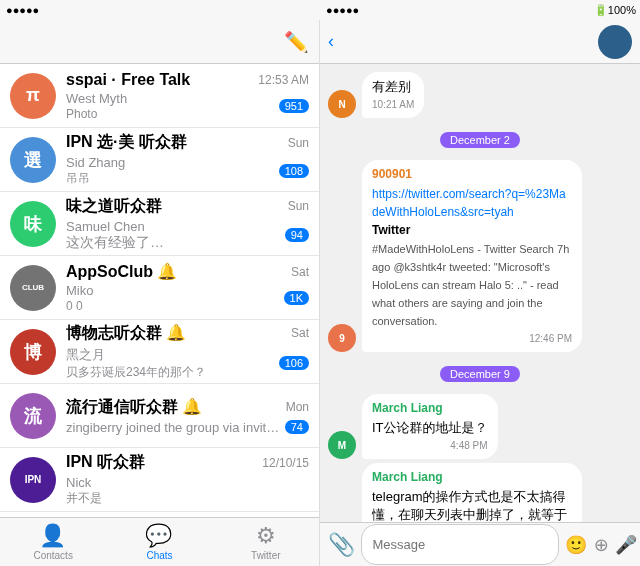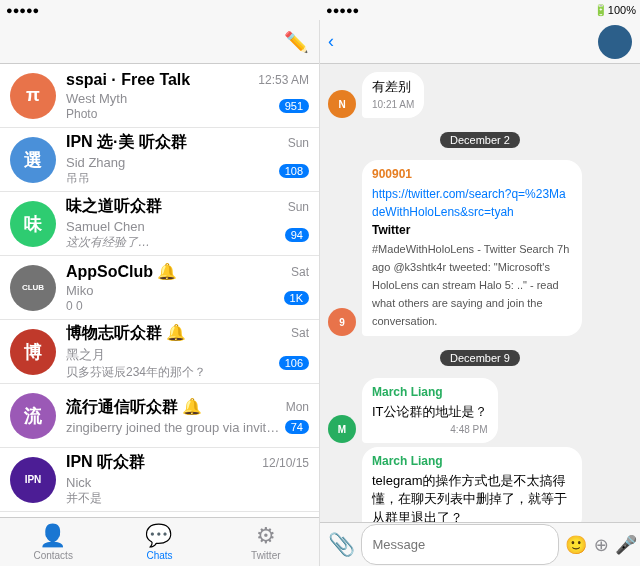--- a/index.html
+++ b/index.html
@@ -43,21 +43,21 @@
     .right-nav-back { color: #007aff; font-size: 14px; display: flex; align-items: center; gap: 2px; cursor: pointer; }
     .right-nav-center { flex: 1; display: flex; flex-direction: column; align-items: center; justify-content: center; }
     .right-nav-title { font-size: 15px; font-weight: 600; color: #000; }
     .right-nav-sub { font-size: 11px; color: #8e8e93; }
     .right-nav-avatar { width: 34px; height: 34px; border-radius: 50%; background: #2c5f8a; display: flex; align-items: center; justify-content: center; font-size: 12px; font-weight: bold; color: #fff; cursor: pointer; }
 
     
     .messages-area { flex: 1; overflow-y: auto; padding: 8px 8px; display: flex; flex-direction: direction; flex-direction: column; gap: 4px; }
 
     .date-separator { text-align: center; margin: 8px 0; }
-    .date-badge { background: #404040; color: #fff; font-size: 11px; border-radius: 10px; padding: 2px 10px; display: inline-block; }
+    .date-badge { background: #8b5cf6; color: #fff; font-size: 11px; border-radius: 10px; padding: 2px 10px; display: inline-block; }
 
     .msg-row { display: flex; align-items: flex-end; gap: 6px; }
     .msg-row.left { justify-content: flex-start; }
 
     .msg-avatar { width: 28px; height: 28px; border-radius: 50%; flex-shrink: 0; display: flex; align-items: center; justify-content: center; font-size: 10px; color: #fff; font-weight: bold; overflow: hidden; }
 
     .bubble { max-width: 220px; border-radius: 16px; padding: 6px 10px; font-size: 13px; line-height: 1.4; position: relative; }
     .bubble.left { background: #fff; color: #000; border-bottom-left-radius: 4px; }
     .bubble.link-bubble { background: #fff; }
 
@@ -140,21 +140,21 @@
         <div class="chat-item">
     <div class="avatar" style="background:#2ecc71;font-size:18px;">
       味
     </div>
     <div class="chat-info">
       <div class="chat-name-row">
         <span class="chat-name">味之道听众群</span>
         <span class="chat-time">Sun</span>
       </div>
       <div class="chat-sub-row">
-        <span class="chat-preview">Samuel Chen<br><span style="font-size:12px;font-style:italic;">这次有经验了…</span></span>
+        <span class="chat-preview">Samuel Chen<br><span style="font-size:14px;">这次有经验了…</span></span>
         <span class="badge">94</span>
       </div>
     </div>
   </div>
         <div class="chat-item">
     <div class="avatar" style="background:#737373;font-size:8px;">
       CLUB
     </div>
     <div class="chat-info">
       <div class="chat-name-row">
@@ -259,20 +259,21 @@
     </div>
         <div class="date-separator"><span class="date-badge">December 2</span></div>
         <div class="msg-row left">
           <div class="msg-avatar" style="background:#e8734a;">9</div>
       <div class="bubble left link-bubble">
         <div class="sender-name" style="color:#e67e22;">900901</div>
         <span class="link-text">https://twitter.com/search?q=%23MadeWithHoloLens&amp;src=tyah</span><br>
         <span class="link-title">Twitter</span><br>
         <span class="link-desc">#MadeWithHoloLens - Twitter Search
 7h ago @k3shtk4r tweeted: "Microsoft's HoloLens can stream Halo 5: .." - read what others are saying and join the conversation.</span>
+        <div class="msg-time">12:46 PM</div>
       </div>
     </div>
         <div class="date-separator"><span class="date-badge">December 9</span></div>
         <div class="msg-row left">
           <div class="msg-avatar" style="background:#27ae60;">M</div>
       <div class="bubble left">
         <div class="sender-name" style="color:#27ae60;">March Liang</div>
         <span>IT公论群的地址是？</span>
         <div class="msg-time">4:48 PM</div>
       </div>

